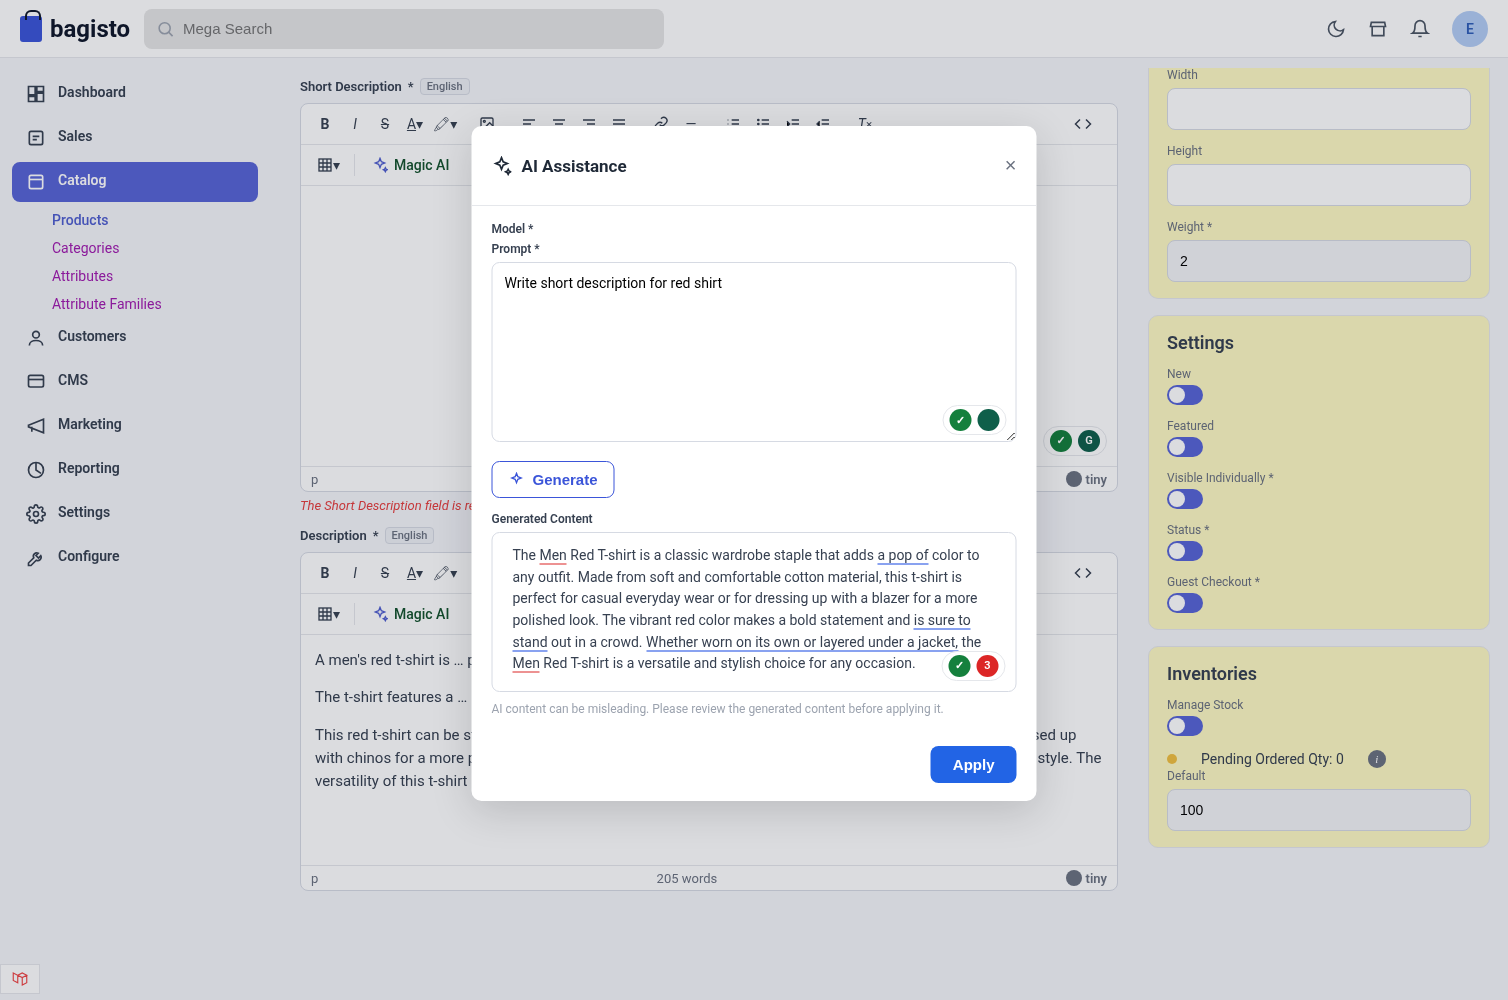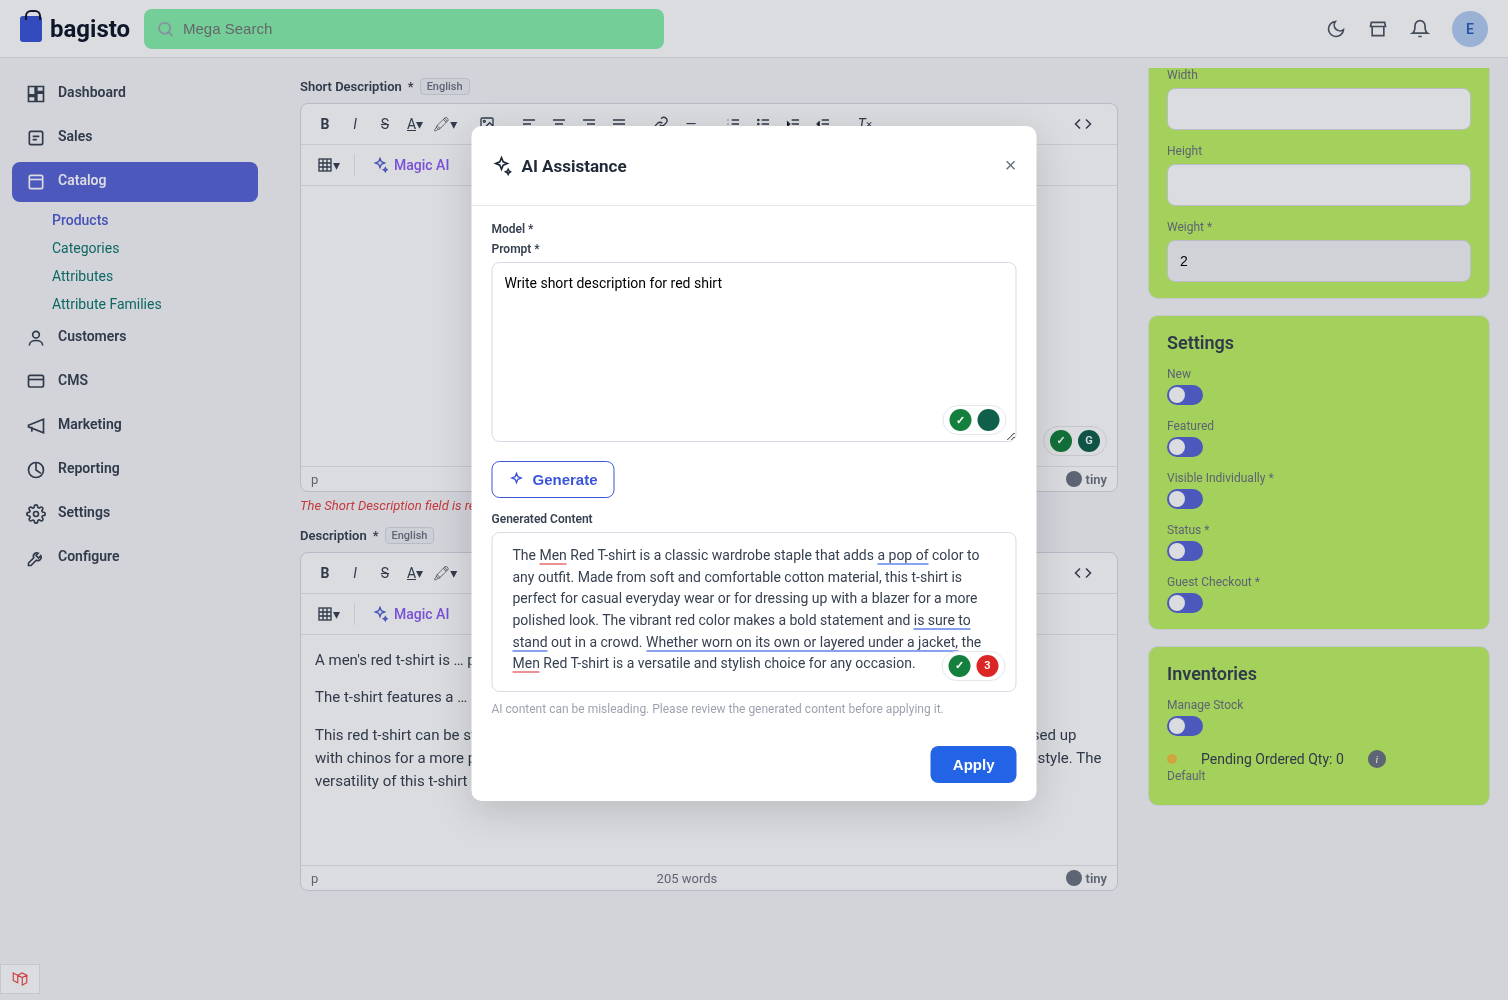--- a/index.html
+++ b/index.html
@@ -1,52 +1,52 @@
 <!DOCTYPE html>
 <html><head>
 <meta charset="utf-8">
 <style>
 * { box-sizing: border-box; margin: 0; padding: 0; }
 body { font-family: -apple-system, BlinkMacSystemFont, "Segoe UI", Roboto, sans-serif; background: #f5f6fa; color: #374151; font-size: 14px; }
 .topbar { display:flex; align-items:center; padding: 10px 20px; background:#fff; border-bottom:1px solid #e5e7eb; gap:14px; height:58px; position:fixed; top:0; left:0; right:0; z-index:5;}
 .logo { display:flex; align-items:center; gap:8px; font-size:24px; font-weight:700; color:#0f172a;}
 .logo-mark { width:22px; height:26px; background:#3b55d9; border-radius:3px; position:relative;}
 .logo-mark::before{content:"";position:absolute;top:-6px;left:5px;width:12px;height:8px;border:2px solid #0f172a;border-bottom:none;border-radius:6px 6px 0 0;}
-.search { flex: 0 0 520px; display:flex; align-items:center; background:#86efac; border-radius:8px; padding:8px 12px; gap:8px; height:40px;}
+.search { flex: 0 0 520px; display:flex; align-items:center; background:#e5e5e5; border-radius:8px; padding:8px 12px; gap:8px; height:40px;}
 .search input{border:none;background:transparent;outline:none;font-size:15px;color:#6b7280;width:100%;}
 .topbar-right{margin-left:auto;display:flex;align-items:center;gap:22px;}
 .top-icon{width:20px;height:20px;color:#4b5563;cursor:pointer;}
 .avatar{width:36px;height:36px;border-radius:50%;background:#b3cdf5;display:flex;align-items:center;justify-content:center;color:#2e5db8;font-weight:600;}
 .layout{display:flex;margin-top:58px;height:calc(100vh - 58px);}
 .sidebar{width:270px;padding:16px 12px;overflow-y:auto;}
 .nav-item{display:flex;align-items:flex-start;gap:12px;padding:10px 14px;border-radius:8px;color:#374151;font-weight:600;cursor:pointer;margin-bottom:4px;}
 .nav-item.active{background:#5864d6;color:#fff;}
-.nav-sub{padding:6px 14px 6px 40px;color:#0f766e;font-size:14px;cursor:pointer;}
+.nav-sub{padding:6px 14px 6px 40px;color:#a21caf;font-size:14px;cursor:pointer;}
 .nav-sub.active{color:#4f5ecf;font-weight:500;}
 .nav-icon{width:20px;height:20px;flex-shrink:0;}
 .main{flex:1;overflow-y:auto;padding:10px 30px 30px 30px;position:relative;}
 .section-label{font-size:13px;font-weight:600;color:#374151;display:flex;align-items:center;gap:6px;margin:10px 0 8px;}
 .lang-badge{font-size:11px;background:#eef0f5;border:1px solid #d6dae3;padding:1px 6px;border-radius:4px;color:#6b7280;font-weight:500;text-align:right;}
 .editor-box{border:1px solid #d6dae3;border-radius:8px;background:#fff;overflow:hidden;}
 .editor-toolbar{display:flex;align-items:center;gap:4px;padding:6px 10px;border-bottom:1px solid #e5e7eb;flex-wrap:wrap;}
 .tb-group{display:flex;gap:2px;align-items:center;margin-right:10px;}
 .tb-btn{width:28px;height:28px;display:flex;align-items:center;justify-content:center;border-radius:4px;color:#374151;cursor:pointer;}
 .editor-toolbar-sub{display:flex;align-items:center;gap:8px;padding:6px 10px;border-bottom:1px solid #e5e7eb;}
-.magic-btn{display:flex;align-items:center;gap:6px;color:#8b5cf6;font-weight:500;padding:4px 8px;border:1px solid transparent;border-radius:6px;cursor:pointer;}
+.magic-btn{display:flex;align-items:center;gap:6px;color:#14532d;font-weight:500;padding:4px 8px;border:1px solid transparent;border-radius:6px;cursor:pointer;}
 .editor-body{padding:14px;min-height:230px;font-size:15px;color:#374151;line-height:1.55;position:relative;}
 .editor-body p{margin-bottom:14px;}
 .status-bar{display:flex;align-items:center;padding:4px 10px;border-top:1px solid #e5e7eb;font-size:13px;color:#6b7280;}
 .status-bar .tiny{margin-left:auto;display:flex;align-items:center;gap:4px;font-weight:600;color:#6b7280;}
 .error-msg{color:#e63f3f;font-style:italic;font-size:13px;margin:6px 0 14px;}
 .rightpanel{width:360px;padding:10px 18px 30px 0;overflow-y:auto;}
 .panel-field{margin-bottom:14px;}
 .panel-field label{font-size:12px;color:#6b7280;display:block;margin-bottom:6px;}
 .panel-input{width:100%;height:42px;border:1px solid #d6dae3;border-radius:8px;padding:0 12px;font-size:14px;background:#fff;}
 .panel-input.dim{background:#f3f4f6;}
-.panel-card{border:1px solid #e5e7eb;border-radius:10px;background:#bef264;padding:16px 18px;margin-bottom:16px;}
+.panel-card{border:1px solid #e5e7eb;border-radius:10px;background:#fef9c3;padding:16px 18px;margin-bottom:16px;}
 .panel-title{font-size:18px;font-weight:600;color:#374151;margin-bottom:14px;}
 .toggle-row{display:flex;flex-direction:column;gap:4px;margin-bottom:14px;}
 .toggle-row label{font-size:12px;color:#6b7280;}
 .toggle{width:36px;height:20px;background:#5864d6;border-radius:20px;position:relative;cursor:pointer;}
 .toggle::after{content:"";position:absolute;top:2px;left:2px;width:16px;height:16px;background:#fff;border-radius:50%;}
 .pending{display:flex;align-items:center;gap:24px;font-size:14px;color:#374151;margin:10px 0 1px;}
 .pending-dot{width:10px;height:10px;background:#f1c040;border-radius:50%;}
 .info-circle{width:18px;height:18px;border-radius:50%;background:#6b7280;color:#fff;font-size:11px;display:flex;align-items:center;justify-content:center;font-style:italic;font-family:serif;}
 .modal-backdrop{position:fixed;inset:0;background:rgba(15,23,42,0.15);z-index:40;}
 .modal{position:fixed;top:126px;left:50%;transform:translateX(-50%);width:565px;background:#fff;border-radius:10px;box-shadow:0 10px 40px rgba(0,0,0,0.15);z-index:50;overflow:hidden;}
@@ -418,20 +418,21 @@
           <label>Manage Stock</label>
           <div class="toggle"></div>
         </div>
       <div class="pending">
         <span class="pending-dot"></span>
         <span>Pending Ordered Qty: 0</span>
         <span class="info-circle">i</span>
       </div>
       <div class="panel-field" style="margin-bottom:0">
         <label>Default</label>
+        <input class="panel-input dim" value="100" style="">
       </div>
     </div>
   </div>
 </div>
 
 <div class="modal-backdrop"></div>
 <div class="modal">
   <div class="modal-header">
     <svg width="20" height="20" viewBox="0 0 24 24" fill="none" stroke="#1f2937" stroke-width="2">
         <path d="M12 2l2 5 5 2-5 2-2 5-2-5-5-2 5-2zM20 16l1 2 2 1-2 1-1 2-1-2-2-1 2-1z"></path>

